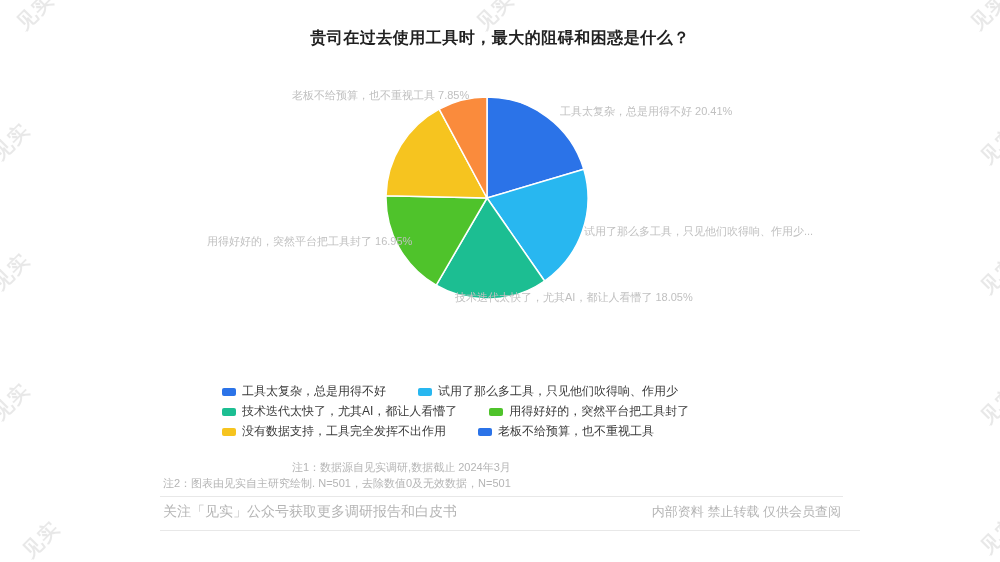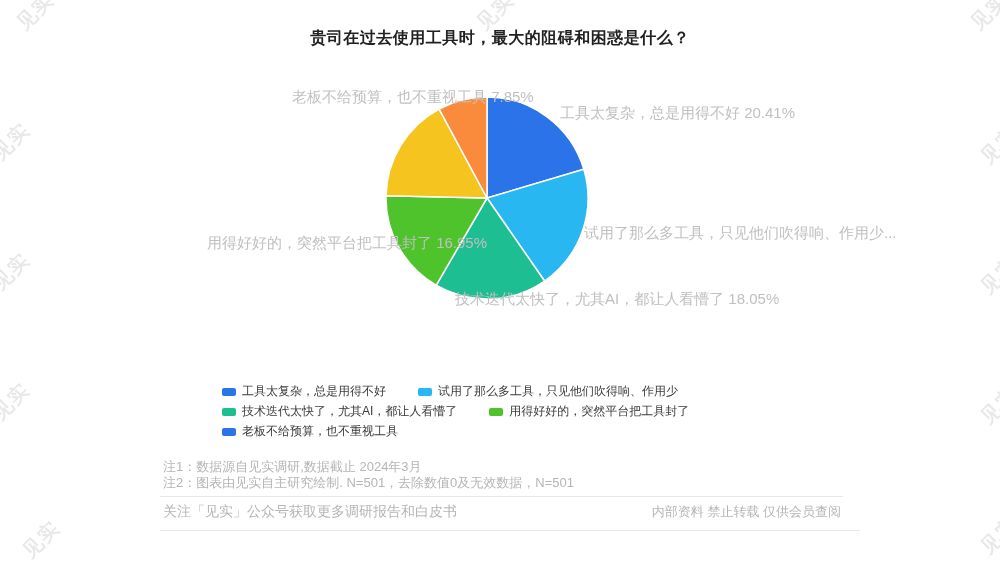--- a/index.html
+++ b/index.html
@@ -29,42 +29,42 @@
   .wm11 { left: 978px; top: 522px; }
 
   .chart-title {
     position: absolute; left: 0; right: 0; top: 28px; text-align: center;
     font-size: 16px; font-weight: bold; color: #212121; letter-spacing: 0.5px;
   }
 
   .pie-wrap { position: absolute; left: 384px; top: 95px; width: 206px; height: 206px; }
 
   .callout {
-    position: absolute; font-size: 15px; color: #c0c0c0; white-space: nowrap;
+    position: absolute; font-size: 11px; color: #c0c0c0; white-space: nowrap;
   }
   .callout-1 { left: 560px; top: 104px; }
   .callout-2 { left: 584px; top: 224px; }
   .callout-3 { left: 455px; top: 290px; }
   .callout-4 { left: 207px; top: 234px; }
   .callout-5 { left: 184px; top: 132px; }
   .callout-6 { left: 292px; top: 88px;  }
 
   .legend {
     position: absolute; left: 222px; top: 383px;
     display: flex; flex-direction: column; gap: 3px;
   }
   .legend-row { display: flex; gap: 32px; }
   .legend-item { display: flex; align-items: center; gap: 6px; }
   .legend-marker {
     width: 14px; height: 8px; border-radius: 2px; flex: 0 0 auto;
   }
   .legend-label { font-size: 12px; color: #3a3a3a; white-space: nowrap; }
 
   .notes { position: absolute; left: 163px; top: 459px; }
-  .note-line { font-size: 13px; color: #b5b5b5; line-height: 16px; white-space: nowrap; }
+  .note-line { font-size: 11px; color: #b5b5b5; line-height: 16px; white-space: nowrap; text-align: right; }
 
   .divider {
     position: absolute; left: 160px; width: 683px; height: 0;
     border-top: 1px solid #e8e8e8;
   }
   .divider-1 { top: 496px; }
   .divider-2 { top: 530px; width: 700px; }
 
   .footer-left {
     position: absolute; left: 163px; top: 503px;
@@ -127,20 +127,24 @@
         <span class="legend-marker" style="background-color: rgb(28, 190, 146);"></span>
         <span class="legend-label">技术迭代太快了，尤其AI，都让人看懵了</span>
       </div>
       <div class="legend-item">
         <span class="legend-marker" style="background-color: rgb(79, 195, 43);"></span>
         <span class="legend-label">用得好好的，突然平台把工具封了</span>
       </div>
     </div>
     <div class="legend-row">
       <div class="legend-item">
+        <span class="legend-marker" style="background-color: rgb(246, 196, 31);"></span>
+        <span class="legend-label">没有数据支持，工具完全发挥不出作用</span>
+      </div>
+      <div class="legend-item">
         <span class="legend-marker" style="background-color: rgb(43, 115, 232);"></span>
         <span class="legend-label">老板不给预算，也不重视工具</span>
       </div>
     </div>
   </div>
 
   <div class="notes">
     <div class="note-line">注1：数据源自见实调研,数据截止 2024年3月</div>
     <div class="note-line">注2：图表由见实自主研究绘制. N=501，去除数值0及无效数据，N=501</div>
   </div>

